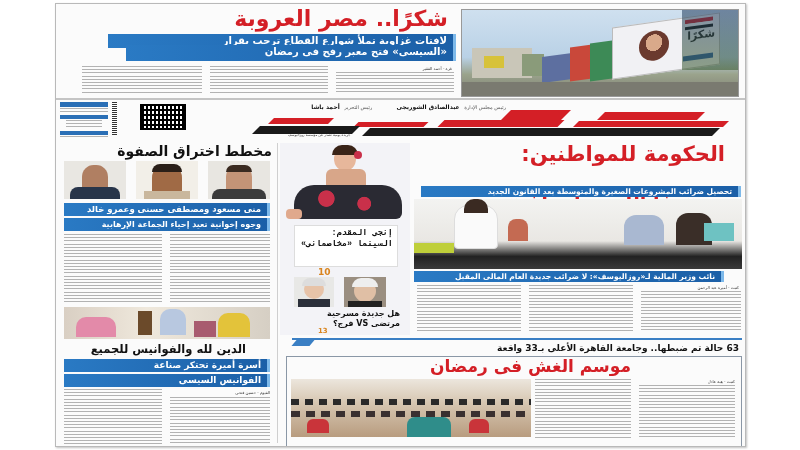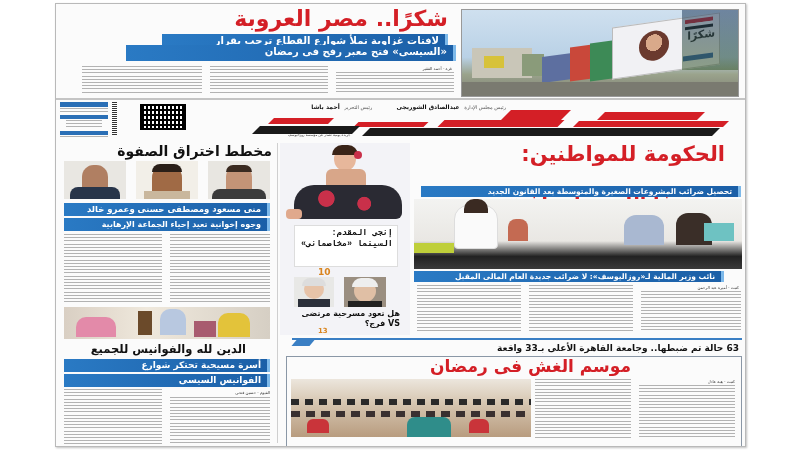--- a/index.html
+++ b/index.html
@@ -51,21 +51,21 @@
       position: absolute; border-radius: 45% 45% 10% 10%;
     }
   </style>
 </head>
 <body>
 
 <div class="page">
 
   <div class="abs" style="left:4px;top:2px;width:398px;height:90px;">
     <div class="abs red-head rtl" style="right:10px;top:0px;font-size:22px;line-height:26px;">شكرًا.. مصر العروبة</div>
-    <div class="abs blue-bar" style="right:10px;top:28px;width:286px;height:14px;font-size:10px;line-height:14px;margin-left:45px;">لافتات غزاوية تملأ شوارع القطاع ترحب بقرار</div>
+    <div class="abs blue-bar" style="right:2px;top:28px;width:348px;height:14px;font-size:10px;line-height:14px;margin-left:45px;">لافتات غزاوية تملأ شوارع القطاع ترحب بقرار</div>
     <div class="abs blue-bar" style="right:2px;top:39px;width:330px;height:16px;font-size:10px;line-height:14px;">«السيسى» فتح معبر رفح فى رمضان</div>
     <div class="abs byline" style="right:6px;top:60px;">غزة - أحمد الفقير</div>
     <div class="abs body-text" style="right:4px;top:66px;width:118px;height:22px;"></div>
     <div class="abs body-text" style="right:130px;top:60px;width:118px;height:28px;"></div>
     <div class="abs body-text" style="right:256px;top:60px;width:120px;height:28px;"></div>
   </div>
 
   <div class="abs img banner-photo" style="left:405px;top:5px;width:278px;height:88px;border:1px solid #999;">
 
     <div class="abs" style="left:10px;top:38px;width:60px;height:30px;background:#c9c6b8;"></div>
@@ -148,21 +148,21 @@
 
   <div class="abs" style="left:4px;top:301px;width:216px;height:142px;">
     <div class="abs img" style="left:4px;top:2px;width:206px;height:32px;background:linear-gradient(90deg,#d9cfc3,#efe8dc 40%,#d6cfc4);">
       <div class="abs" style="left:12px;top:10px;width:40px;height:20px;background:#e38aa9;border-radius:10px 10px 0 0;"></div>
       <div class="abs" style="left:74px;top:4px;width:14px;height:24px;background:#6b4a2a;"></div>
       <div class="abs" style="left:96px;top:2px;width:26px;height:26px;background:#b8c8e0;border-radius:10px 10px 0 0;"></div>
       <div class="abs" style="left:130px;top:14px;width:22px;height:16px;background:#a85b6f;"></div>
       <div class="abs" style="left:154px;top:6px;width:32px;height:24px;background:#e3c33a;border-radius:10px 10px 0 0;"></div>
     </div>
     <div class="abs black-head rtl" style="right:30px;top:37px;font-size:11.5px;line-height:14px;">الدين لله والفوانيس للجميع</div>
-    <div class="abs blue-bar" style="left:4px;top:54px;width:206px;height:13px;font-size:9px;line-height:13px;">أسرة مسيحية تحتكر شوارع</div>
+    <div class="abs blue-bar" style="left:4px;top:54px;width:206px;height:13px;font-size:9px;line-height:13px;">أسرة أميرة تحتكر صناعة</div>
     <div class="abs blue-bar" style="left:4px;top:69px;width:206px;height:13px;font-size:9px;line-height:13px;">الفوانيس السيسى</div>
     <div class="abs byline" style="right:6px;top:85px;">الفيوم - حسين فتحى</div>
     <div class="abs body-text" style="left:4px;top:84px;width:98px;height:56px;"></div>
     <div class="abs body-text" style="left:110px;top:92px;width:100px;height:48px;"></div>
   </div>
 
   <div class="abs" style="left:224px;top:139px;width:130px;height:192px;background:#f3f3f7;">
     <div class="abs img" style="left:4px;top:0;width:122px;height:82px;">
       <div class="abs" style="left:50px;top:4px;width:22px;height:24px;border-radius:50%;background:#e7b79b;"></div>
       <div class="abs" style="left:48px;top:2px;width:26px;height:10px;border-radius:12px 12px 0 0;background:#3a2418;"></div>
@@ -178,21 +178,21 @@
     <div class="abs img" style="left:14px;top:134px;width:40px;height:30px;background:#e8e8e6;">
       <div class="abs" style="left:10px;top:2px;width:20px;height:20px;border-radius:50%;background:#e7c3a8;"></div>
       <div class="abs" style="left:8px;top:1px;width:24px;height:8px;border-radius:12px 12px 0 0;background:#ddd;"></div>
       <div class="abs" style="left:4px;top:22px;width:32px;height:8px;background:#2b2f3a;"></div>
     </div>
     <div class="abs img" style="left:64px;top:134px;width:42px;height:30px;background:#9a8e80;">
       <div class="abs" style="left:10px;top:3px;width:22px;height:22px;border-radius:50%;background:#e0bfa5;"></div>
       <div class="abs" style="left:8px;top:1px;width:26px;height:9px;border-radius:12px 12px 0 0;background:#eeeeee;"></div>
       <div class="abs" style="left:4px;top:24px;width:34px;height:6px;background:#222;"></div>
     </div>
-    <div class="abs black-head rtl" style="right:10px;top:166px;width:104px;white-space:normal;font-size:8px;line-height:10px;">هل تعود مسرحية مرتضى VS فرج؟</div>
+    <div class="abs black-head rtl" style="right:10px;top:166px;width:104px;white-space:normal;font-size:8px;line-height:10px;">هل جديدة مسرحية مرتضى VS فرج؟</div>
     <div class="abs" style="left:38px;top:184px;font-size:7px;color:#d9851f;font-weight:bold;">13</div>
   </div>
 
   <div class="abs" style="left:356px;top:139px;width:333px;height:192px;">
     <div class="abs red-head rtl" style="right:20px;top:0;font-size:21px;line-height:22px;">الحكومة للمواطنين:</div>
     <div class="abs red-head rtl" style="right:46px;top:21px;font-size:19px;line-height:21px;margin-top:28px;">«عفا الله عما سلف»</div>
     <div class="abs blue-bar" style="right:4px;top:43px;width:320px;height:11px;font-size:7.5px;line-height:11px;">تحصيل ضرائب المشروعات الصغيرة والمتوسطة بعد القانون الجديد</div>
     <div class="abs img" style="left:2px;top:56px;width:328px;height:70px;background:linear-gradient(180deg,#f3f3f1 0%,#e9e7e3 60%,#222 82%,#3a3a3a 100%);">
       <div class="abs" style="left:40px;top:6px;width:44px;height:44px;background:#fafafa;border-radius:14px 14px 4px 4px;border:1px solid #ddd;"></div>
       <div class="abs" style="left:50px;top:0;width:24px;height:14px;background:#3a2a22;border-radius:10px 10px 0 0;"></div>

